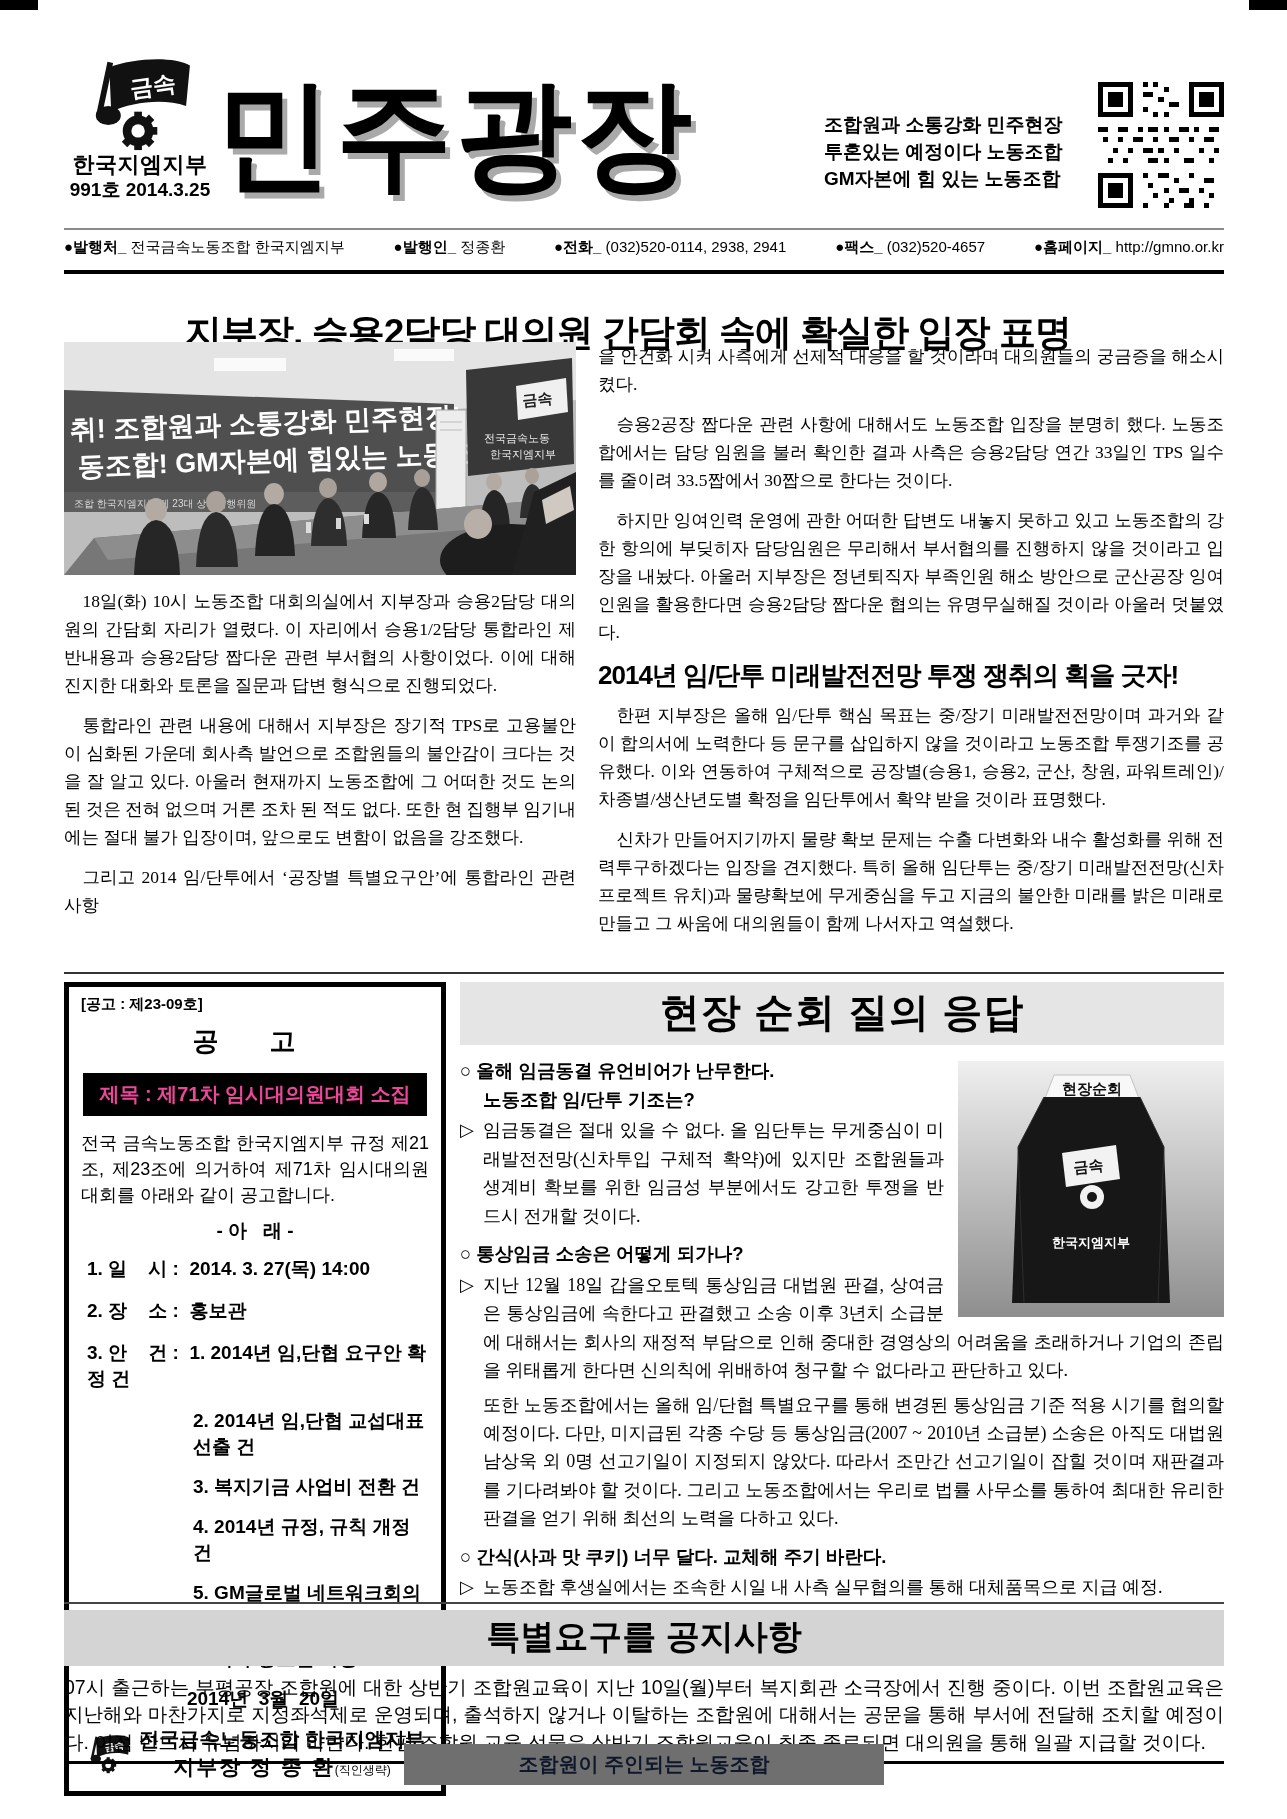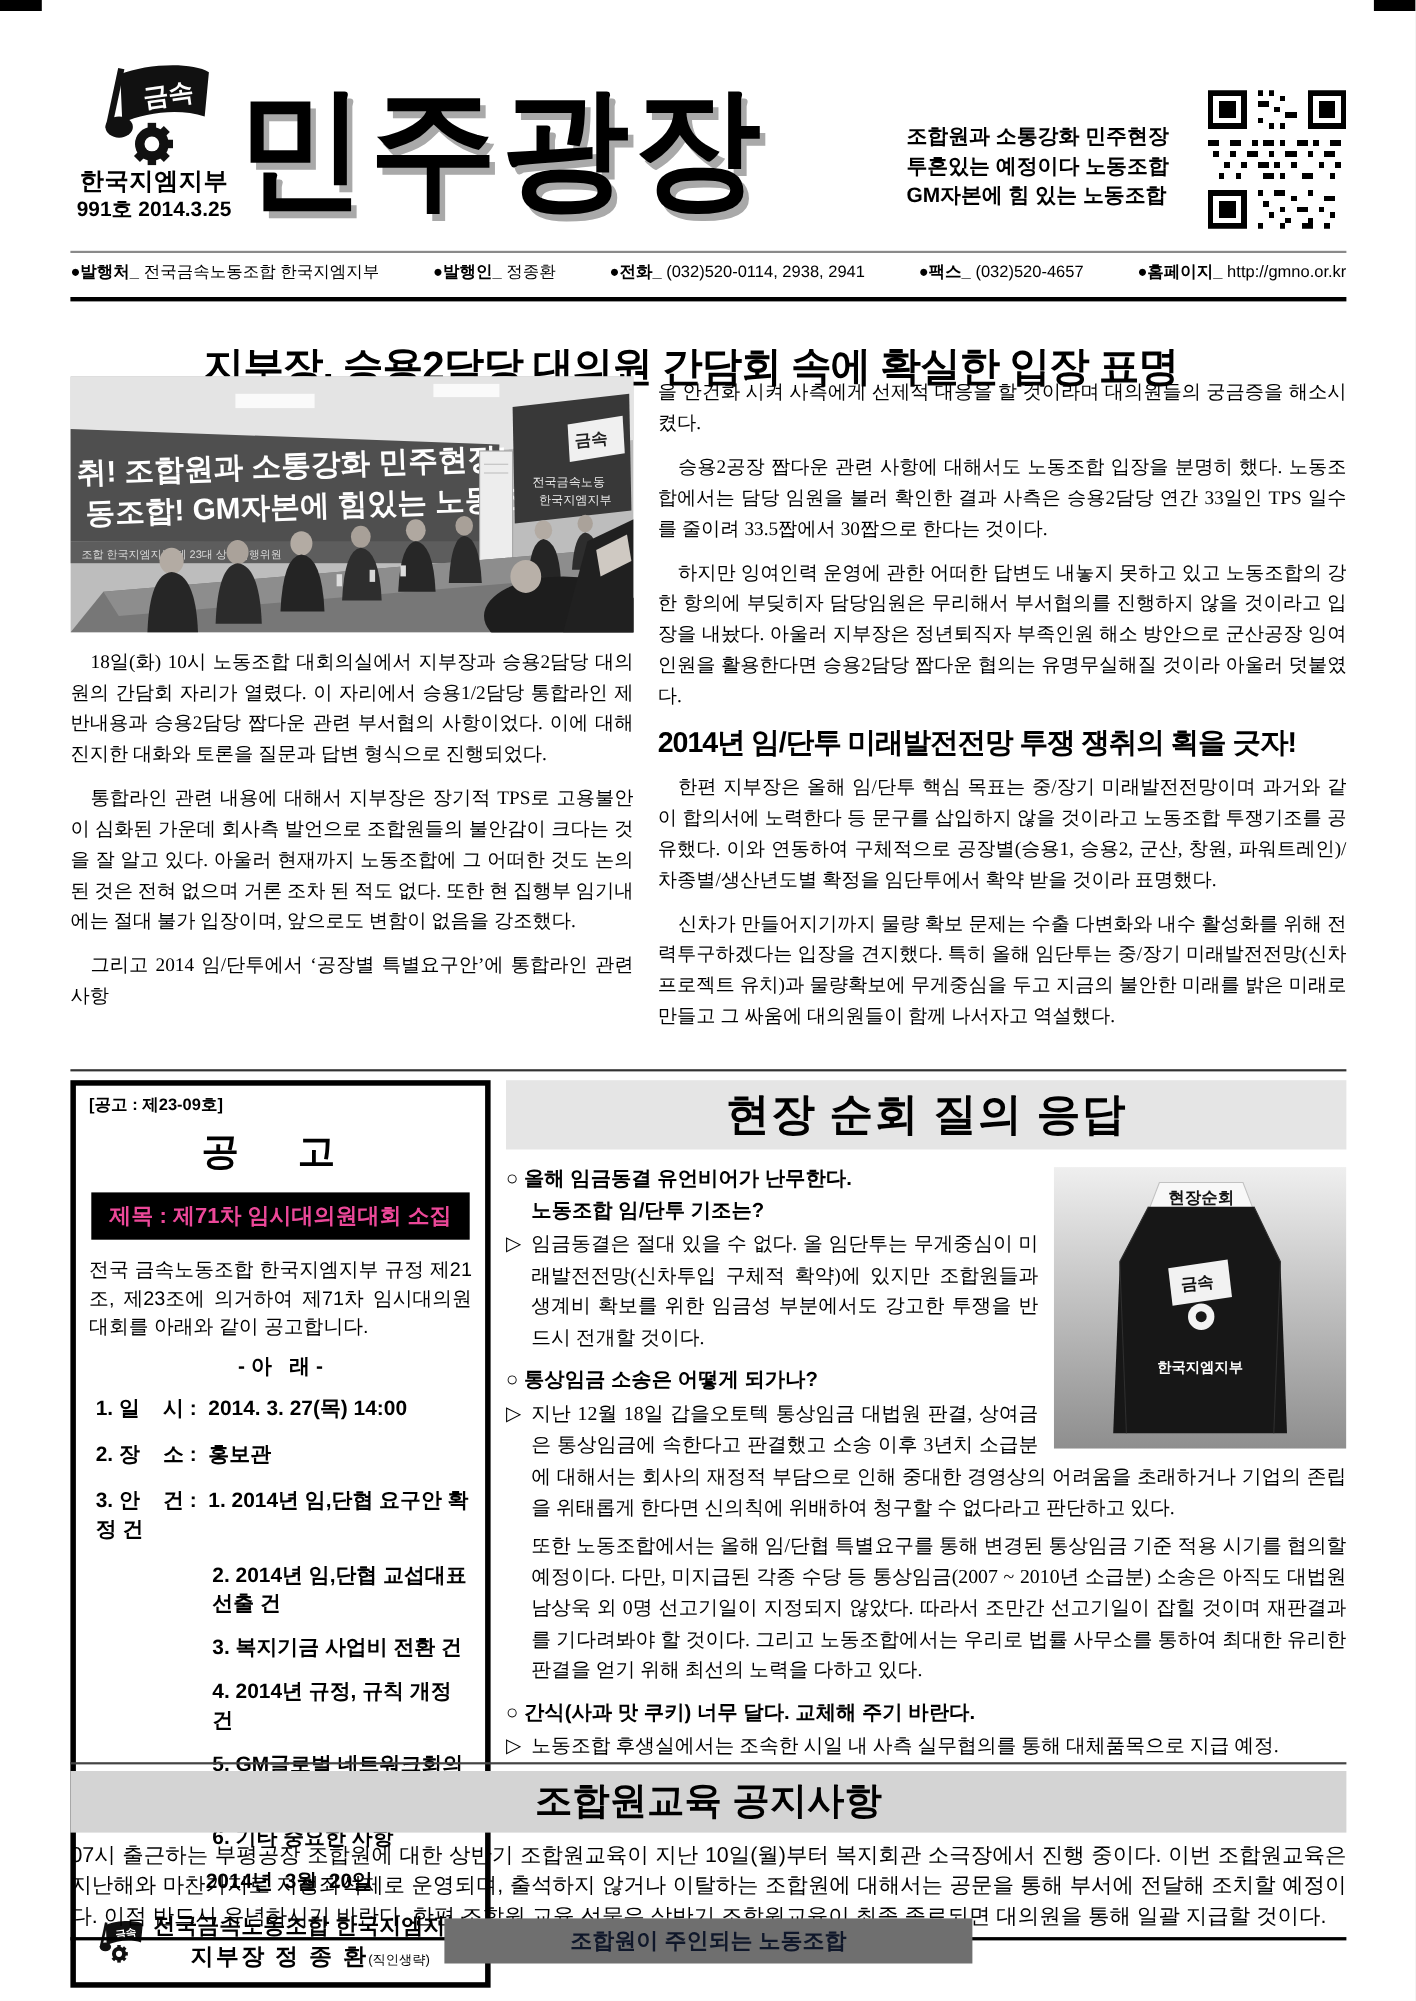--- a/index.html
+++ b/index.html
@@ -43,21 +43,21 @@
   .sub-headline{font-size:26px;font-weight:900;letter-spacing:-1px;margin:6px 0 8px 0;}
 
   
   .rule-mid{position:absolute;top:972px;left:64px;width:1160px;border-top:2px solid #333;}
   .bottom{position:absolute;top:982px;left:64px;width:1160px;display:flex;gap:14px;}
 
   
   .notice-box{width:382px;min-height:610px;border:5px solid #000;box-sizing:border-box;
               padding:8px 12px 10px 12px;}
   .notice-ref{font-size:15px;font-weight:700;}
-  .notice-title{text-align:center;font-size:34px;font-weight:700;letter-spacing:22px;margin:10px 0 14px 0;}
+  .notice-title{text-align:center;font-size:26px;font-weight:700;letter-spacing:22px;margin:10px 0 14px 0;}
   .notice-subject{background:#000;color:#ec4899;text-align:center;font-size:20px;font-weight:700;
                   padding:8px 4px;margin:0 2px 14px 2px;}
   .notice-body{font-size:18px;line-height:1.45;text-align:justify;}
   .notice-below{text-align:center;font-size:19px;font-weight:700;margin:10px 0 12px 0;white-space:pre-wrap;}
   .notice-item{font-size:19px;font-weight:700;margin:0 0 16px 6px;white-space:pre-wrap;}
   .agenda-item{font-size:19px;font-weight:700;margin:0 0 14px 112px;white-space:pre-wrap;}
   .notice-date{text-align:center;font-size:19px;font-weight:700;margin:4px 0 14px 0;white-space:pre-wrap;padding-left:16px;}
   .notice-sign{display:flex;align-items:center;justify-content:center;gap:6px;}
   .notice-sign svg{width:48px;height:40px;flex:0 0 auto;}
   .sign-lines{text-align:center;}
@@ -356,21 +356,21 @@
           <div class="q-line"><span class="qmark">○</span> <span>간식(사과 맛 쿠키) 너무 달다. 교체해 주기 바란다.</span></div>
           <div class="a-para"><span class="amark">▷</span><span>노동조합 후생실에서는 조속한 시일 내 사측 실무협의를 통해 대체품목으로 지급 예정.</span></div>
         </div>
 
       </div>
     </div>
   </div>
 
   <div class="edu-rule"></div>
   <div class="education">
-    <div class="edu-heading">조합원교육 공지사항</div>
+    <div class="edu-heading">특별요구를 공지사항</div>
     <div class="edu-body">07시 출근하는 부평공장 조합원에 대한 상반기 조합원교육이 지난 10일(월)부터 복지회관 소극장에서 진행 중이다. 이번 조합원교육은 지난해와 마찬가지로 지정좌석제로 운영되며, 출석하지 않거나 이탈하는 조합원에 대해서는 공문을 통해 부서에 전달해 조치할 예정이다. 이점 반드시 유념하시기 바란다. 한편 조합원 교육 선물은 상반기 조합원교육이 최종 종료되면 대의원을 통해 일괄 지급할 것이다.</div>
   </div>
 
   <div class="footer">
     <div class="line"></div>
     <div class="slogan-box">조합원이 주인되는 노동조합</div>
   </div>
 </div>
 
 </body></html>

